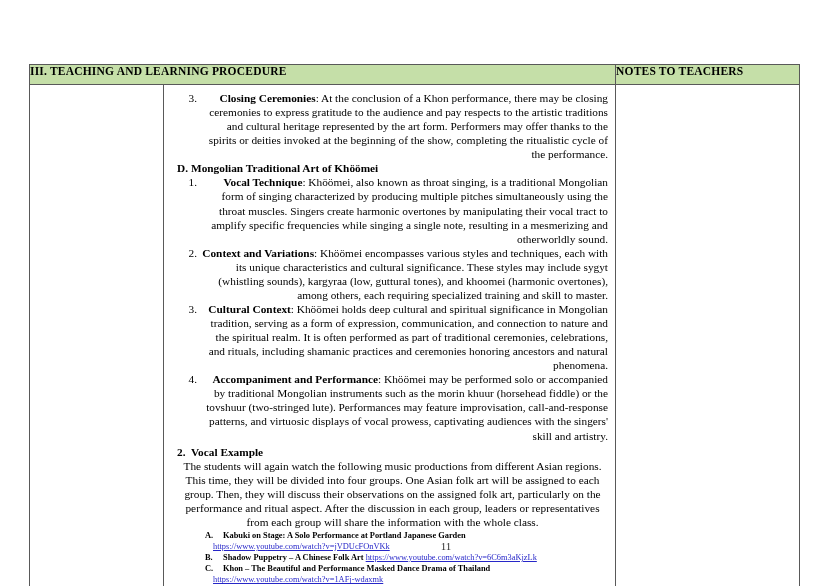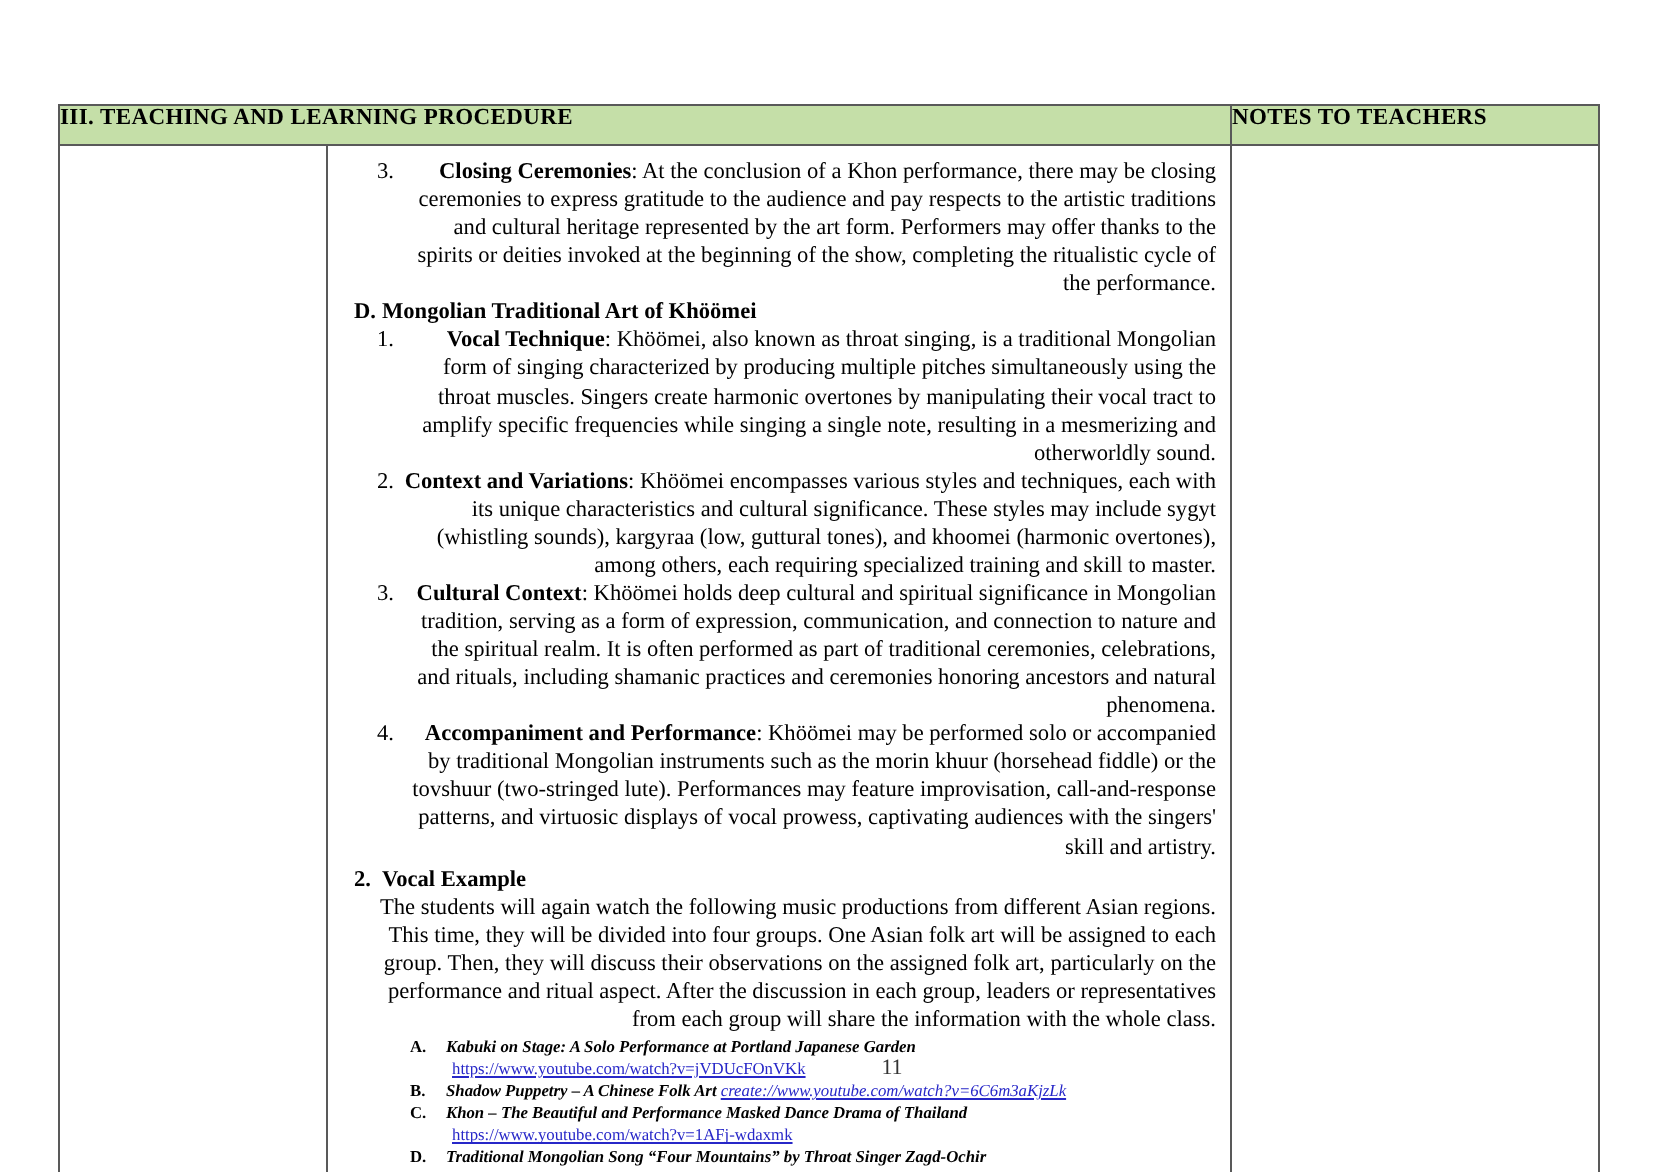--- a/index.html
+++ b/index.html
@@ -11,21 +11,21 @@
   body {
     width: 828px;
     height: 586px;
     font-family: "Liberation Serif", "DejaVu Serif", serif;
     color: #000000;
     position: relative;
     overflow: hidden;
   }
   .page {
     position: absolute;
-    left: 0; top: 4px;
+    left: 0; top: 16px;
     width: 828px;
     height: 480px;
   }
   table.doc-table {
     position: absolute;
     left: 29px;
     top: 48px;
     width: 770px;
     border-collapse: collapse;
     table-layout: fixed;
@@ -91,29 +91,29 @@
   .head-2 {
     display: flex;
     margin-left: 8px;
     margin-top: 2px;
   }
   .head-2 .marker { width: 14px; font-weight: bold; }
   .head-2 .body { font-weight: bold; }
 
   .para-worked {
     margin-left: 8px;
-    text-align: right;
+    text-align: center;
   }
 
   .abcd-list { margin-top: 1px; margin-left: 36px; }
   .abcd-item { display: flex; font-size: 8.4px; font-weight: bold; line-height: 1.32; }
   .abcd-item .marker { width: 18px; flex: 0 0 auto; }
-  .abcd-item .body { flex: 1 1 auto; font-style: italic; }
+  .abcd-item .body { flex: 1 1 auto; }
   .abcd-url {
-    margin-left: 21px;
+    margin-left: 8px;
     font-size: 8.4px;
     font-weight: normal;
     line-height: 1.32;
   }
   a.link {
     color: #2727c8;
     text-decoration: underline;
     font-weight: normal;
   }
   .inline-link { font-weight: normal; }
@@ -193,21 +193,21 @@
             <div class="abcd-item">
               <span class="marker">A.</span>
               <span class="body">Kabuki on Stage: A Solo Performance at Portland Japanese Garden</span>
             </div>
             <div class="abcd-url">
               <a class="link" href="#">https://www.youtube.com/watch?v=jVDUcFOnVKk</a>
             </div>
 
             <div class="abcd-item">
               <span class="marker">B.</span>
-              <span class="body"><span>Shadow Puppetry – A Chinese Folk Art</span>&nbsp;<a class="link inline-link" href="#">create://www.youtube.com/watch?v=6C6m3aKjzLk</a></span>
+              <span class="body"><span>Shadow Puppetry – A Chinese Folk Art</span>&nbsp;<a class="link inline-link" href="#">https://www.youtube.com/watch?v=6C6m3aKjzLk</a></span>
             </div>
 
             <div class="abcd-item">
               <span class="marker">C.</span>
               <span class="body">Khon – The Beautiful and Performance Masked Dance Drama of Thailand</span>
             </div>
             <div class="abcd-url">
               <a class="link" href="#">https://www.youtube.com/watch?v=1AFj-wdaxmk</a>
             </div>
 

